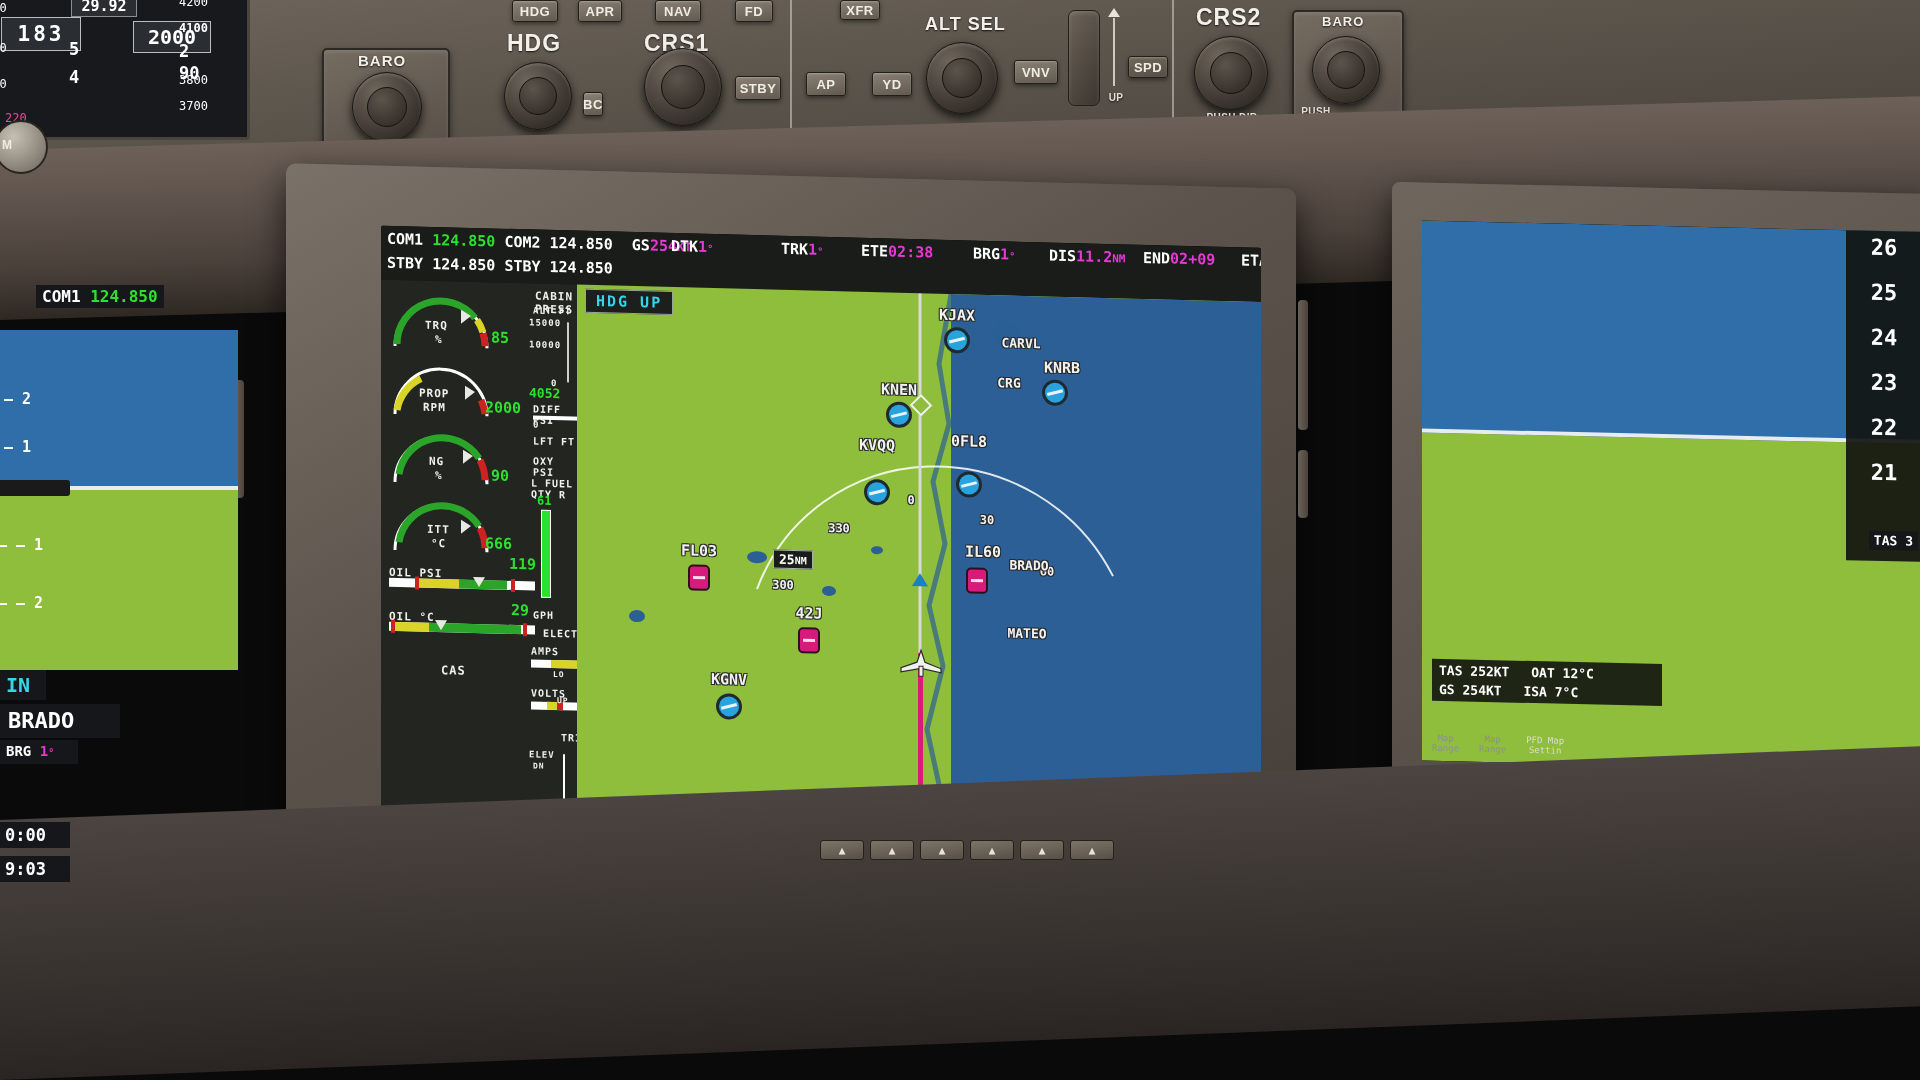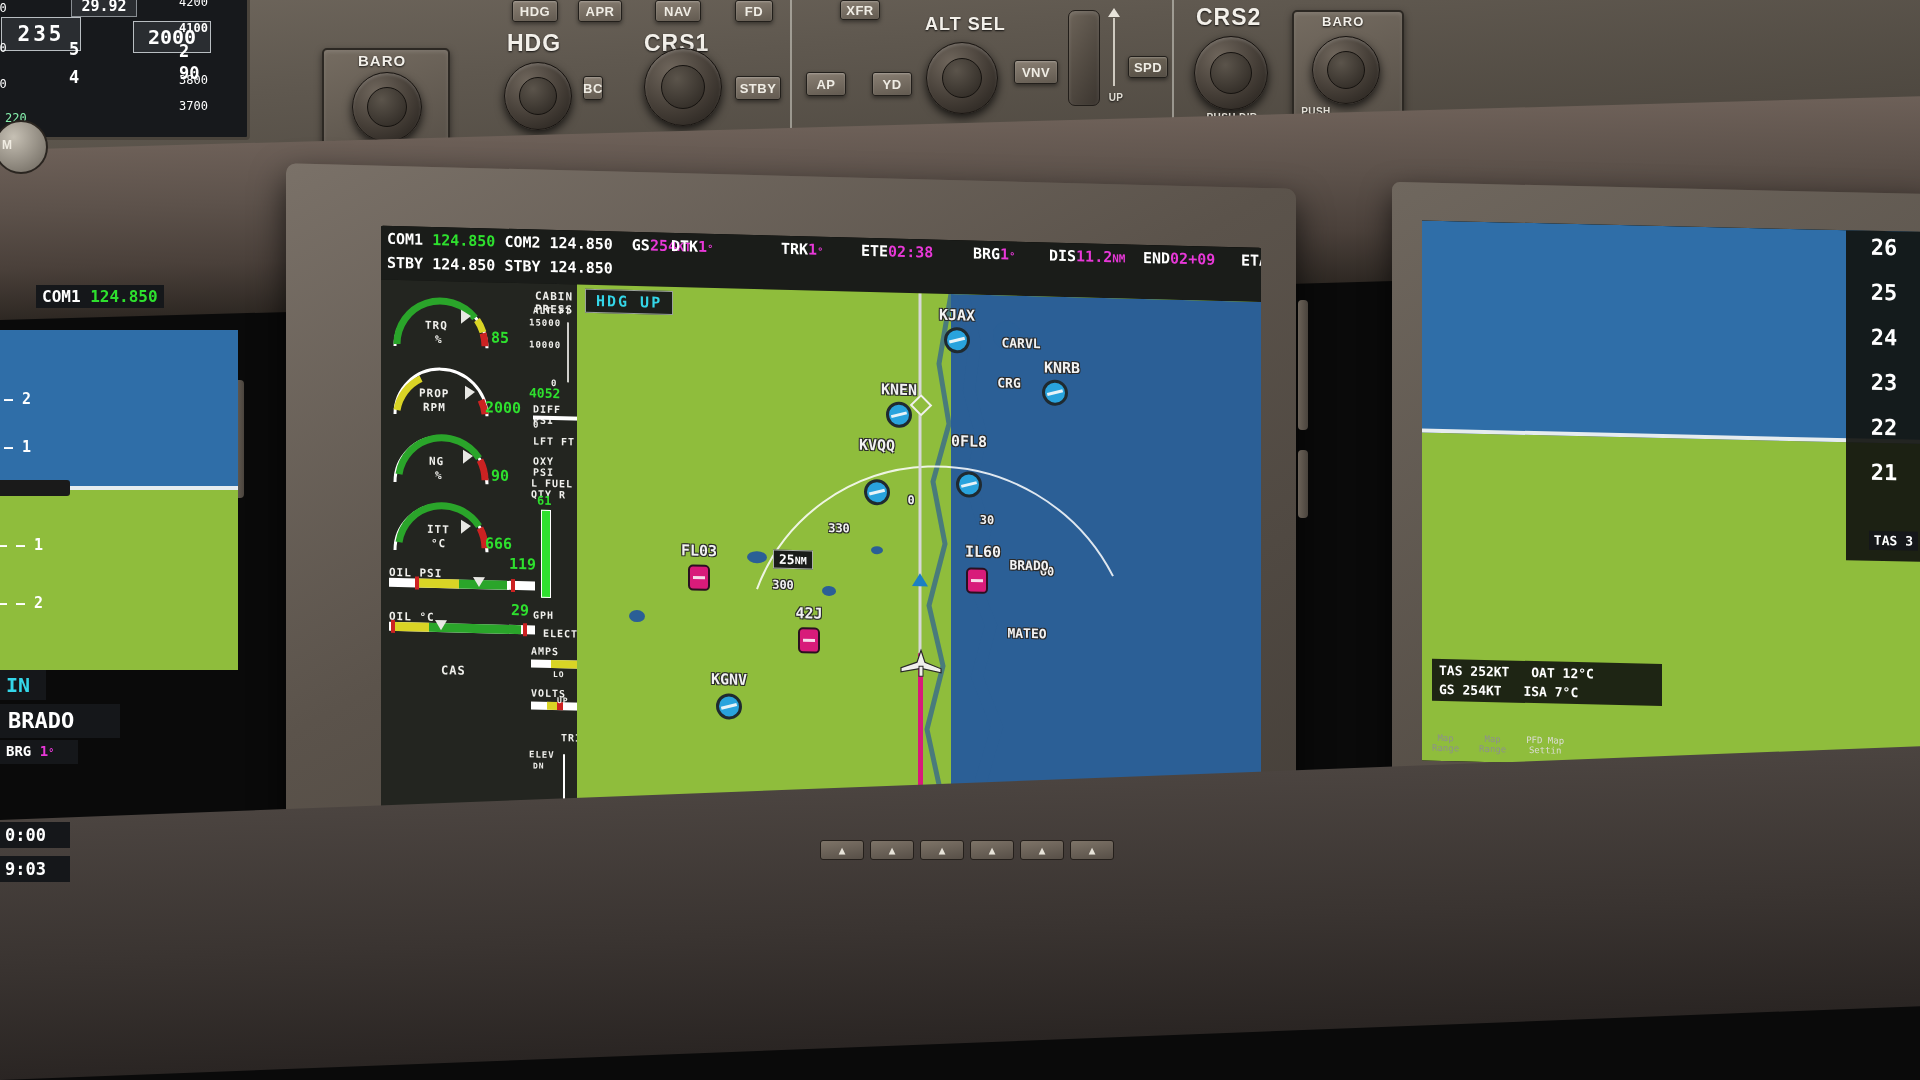--- a/index.html
+++ b/index.html
@@ -197,26 +197,26 @@
 </style>
 </head>
 <body>
 
 <div id="stage">
 
   <div class="panel-top"></div>
 
   <div class="pfd-left">
     <div style="position:absolute;left:88px;top:2px;width:66px;height:22px;background:#2a2d31;border:1px solid #8a8f94;color:#fff;font-size:15px;font-weight:bold;text-align:center;line-height:20px;">29.92</div>
-    <div style="position:absolute;left:18px;top:24px;width:80px;height:34px;background:#2a2d31;border:1px solid #b9bec2;color:#fff;font-size:21px;font-weight:bold;text-align:center;line-height:32px;letter-spacing:3px;">235</div>
+    <div style="position:absolute;left:18px;top:24px;width:80px;height:34px;background:#2a2d31;border:1px solid #b9bec2;color:#fff;font-size:21px;font-weight:bold;text-align:center;line-height:32px;letter-spacing:3px;">183</div>
     <div style="position:absolute;left:150px;top:28px;width:78px;height:32px;background:#2a2d31;border:1px solid #b9bec2;color:#fff;font-size:20px;font-weight:bold;text-align:center;line-height:30px;">2000</div>
     <div style="position:absolute;left:2px;top:8px;color:#fff;font-size:12px;">250</div>
     <div style="position:absolute;left:2px;top:48px;color:#fff;font-size:12px;">240</div>
     <div style="position:absolute;left:2px;top:84px;color:#fff;font-size:12px;">230</div>
-    <div style="position:absolute;left:22px;top:118px;color:#86efac;font-size:12px;">220</div>
+    <div style="position:absolute;left:22px;top:118px;color:#ec4899;font-size:12px;">220</div>
     <div style="position:absolute;left:196px;top:2px;color:#fff;font-size:12px;">4200</div>
     <div style="position:absolute;left:196px;top:28px;color:#fff;font-size:12px;font-weight:bold;">4100</div>
     <div style="position:absolute;left:196px;top:80px;color:#fff;font-size:12px;">3800</div>
     <div style="position:absolute;left:196px;top:106px;color:#fff;font-size:12px;">3700</div>
     <div style="position:absolute;left:86px;top:46px;color:#fff;font-size:17px;font-weight:bold;">5</div>
     <div style="position:absolute;left:86px;top:74px;color:#fff;font-size:17px;font-weight:bold;">4</div>
     <div style="position:absolute;left:196px;top:48px;color:#fff;font-size:17px;font-weight:bold;">2</div>
     <div style="position:absolute;left:196px;top:70px;color:#fff;font-size:17px;font-weight:bold;">90</div>
   </div>
 
@@ -228,21 +228,21 @@
   <div class="lbl-sm" style="left:326px;top:140px;width:40px;white-space:pre-line;">PUSH
 STD</div>
 
   <div class="btn-sq" style="left:512px;top:0px;width:46px;height:22px;">HDG</div>
   <div class="btn-sq" style="left:578px;top:0px;width:44px;height:22px;">APR</div>
   <div class="lbl-big" style="left:507px;top:30px;font-size:23px;">HDG</div>
   <div class="knob" style="left:504px;top:62px;width:68px;height:68px;">
     <div class="knob-inner" style="width:38px;height:38px;"></div>
   </div>
   <div class="lbl-sm" style="left:498px;top:140px;width:80px;">PUSH SYNC</div>
-  <div class="btn-sq" style="left:583px;top:76px;width:20px;height:24px;">BC</div>
+  <div class="btn-sq" style="left:583px;top:92px;width:20px;height:24px;">BC</div>
 
   <div class="btn-sq" style="left:655px;top:0px;width:46px;height:22px;">NAV</div>
   <div class="lbl-big" style="left:644px;top:30px;font-size:23px;">CRS1</div>
   <div class="knob" style="left:644px;top:48px;width:78px;height:78px;">
     <div class="knob-inner" style="width:44px;height:44px;"></div>
   </div>
   <div class="lbl-sm" style="left:650px;top:134px;width:70px;">PUSH DIR</div>
   <div class="btn-sq" style="left:735px;top:76px;width:46px;height:24px;">STBY</div>
 
   <div class="divider-v" style="left:790px;top:0;height:140px;"></div>

